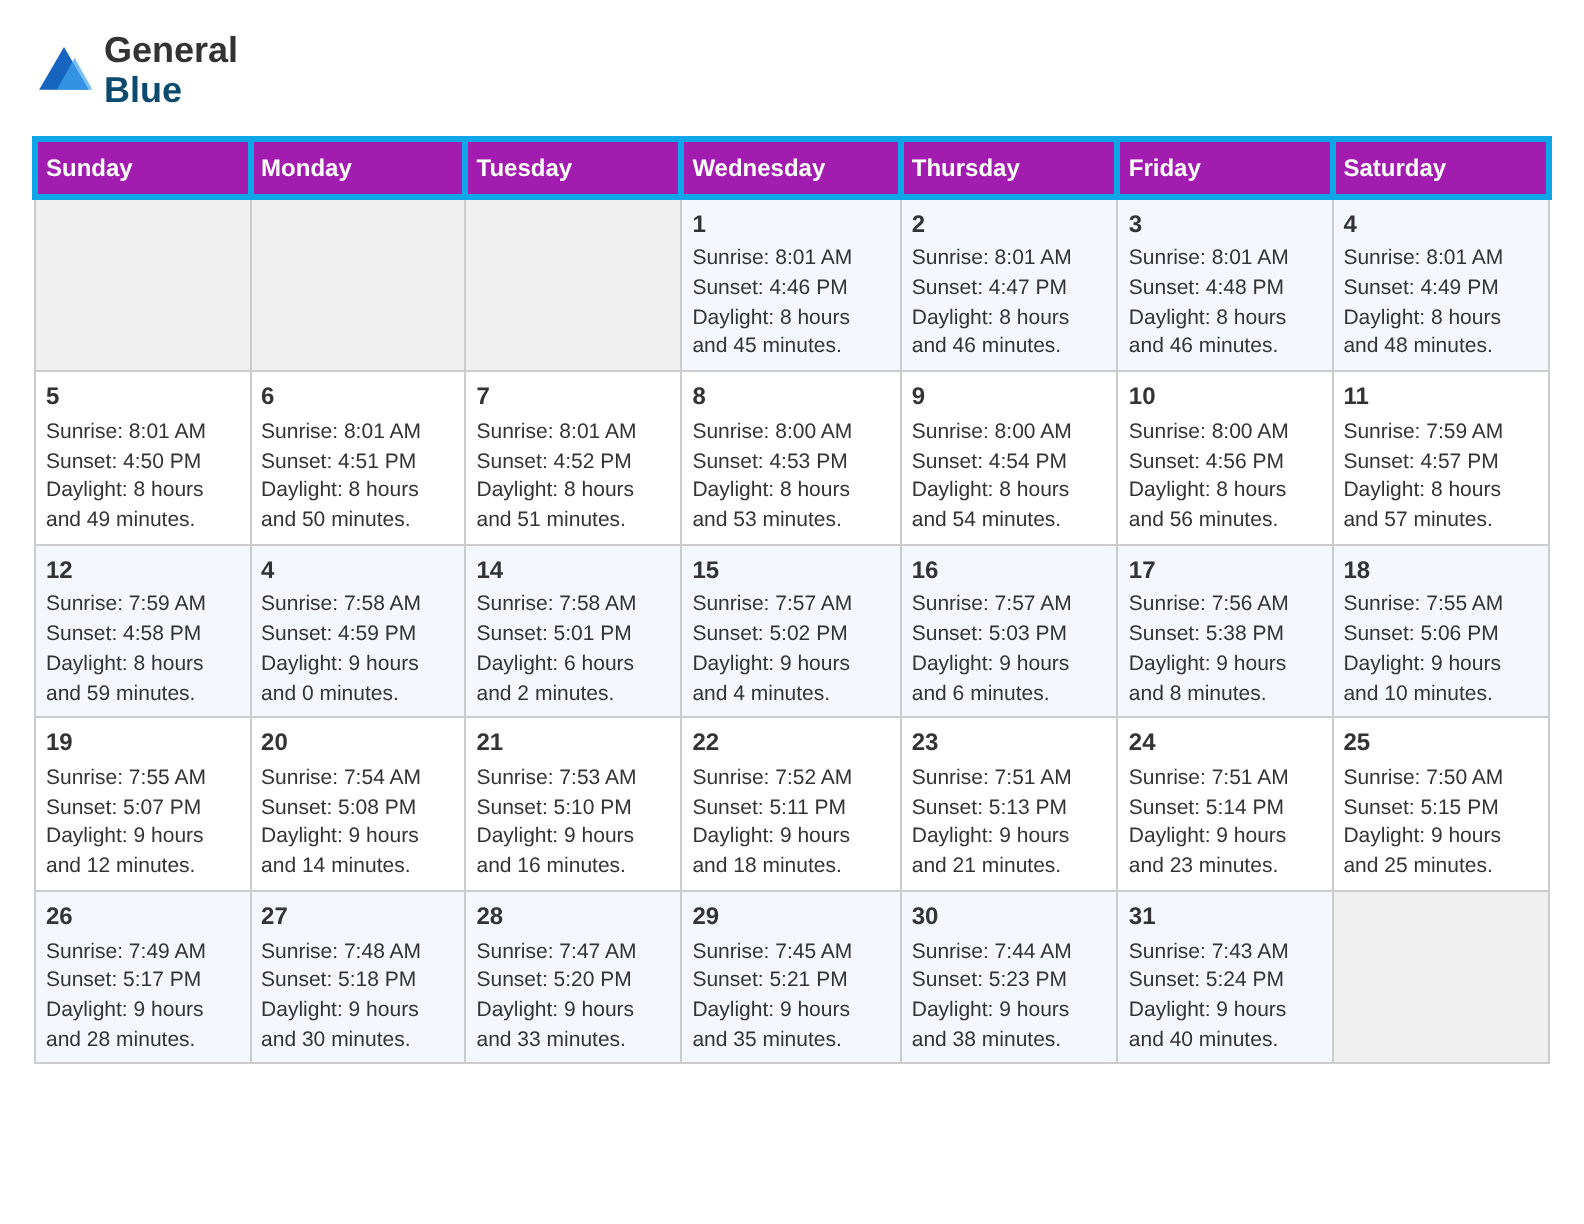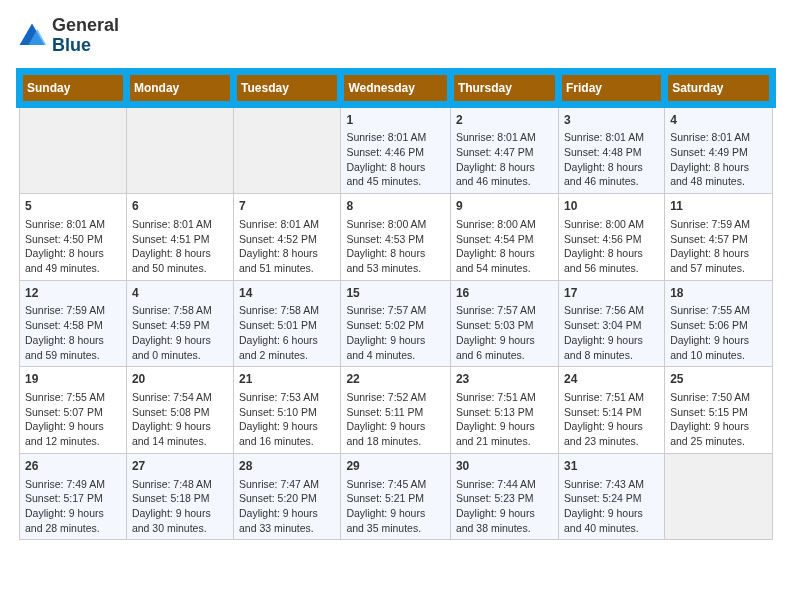--- a/index.html
+++ b/index.html
@@ -41,27 +41,27 @@
     .subtitle {
       font-size: 14px;
       color: #444;
     }
     table {
       width: 100%;
       border-collapse: collapse;
       font-size: 11px;
     }
     thead tr th {
-      background-color: #a16207;
+      background-color: #a21caf;
       color: #fff;
       padding: 6px 4px;
       text-align: left;
       font-size: 12px;
       font-weight: bold;
-      border: 7px solid #0ea5e9;
+      border: 3px solid #0ea5e9;
     }
     tbody tr td {
       border: 1px solid #ccc;
       vertical-align: top;
       padding: 4px 5px;
       height: 80px;
       width: 113px;
       background: #fff;
       color: #333;
       font-size: 10.5px;
@@ -210,21 +210,21 @@
         </td>
         <td>
           <span class="day-num">16</span>
           <div>Sunrise: 7:57 AM</div>
           <div>Sunset: 5:03 PM</div>
           <div>Daylight: 9 hours and 6 minutes.</div>
         </td>
         <td>
           <span class="day-num">17</span>
           <div>Sunrise: 7:56 AM</div>
-          <div>Sunset: 3:04 PM</div>
+          <div>Sunset: 5:38 PM</div>
           <div>Daylight: 9 hours and 8 minutes.</div>
         </td>
         <td>
           <span class="day-num">18</span>
           <div>Sunrise: 7:55 AM</div>
           <div>Sunset: 5:06 PM</div>
           <div>Daylight: 9 hours and 10 minutes.</div>
         </td>
       </tr>
       <tr>

